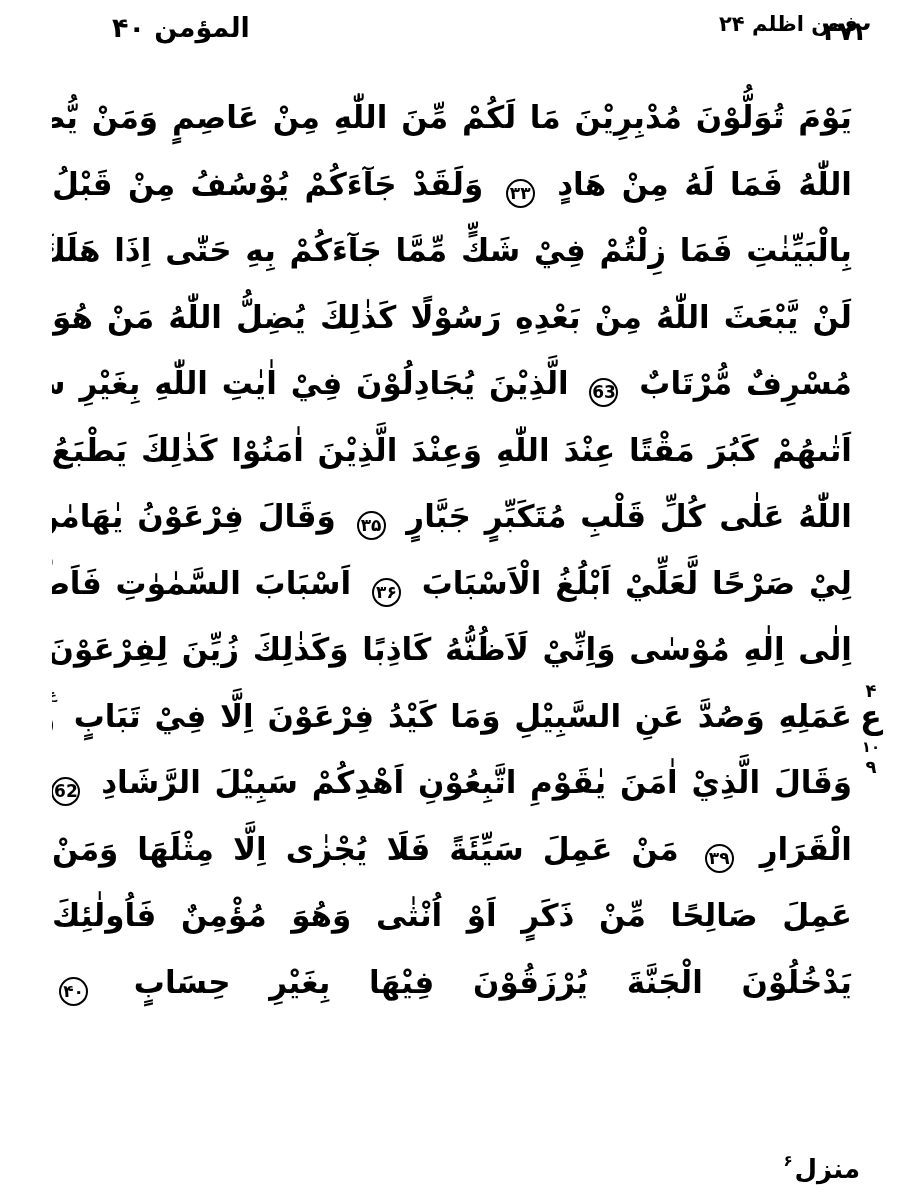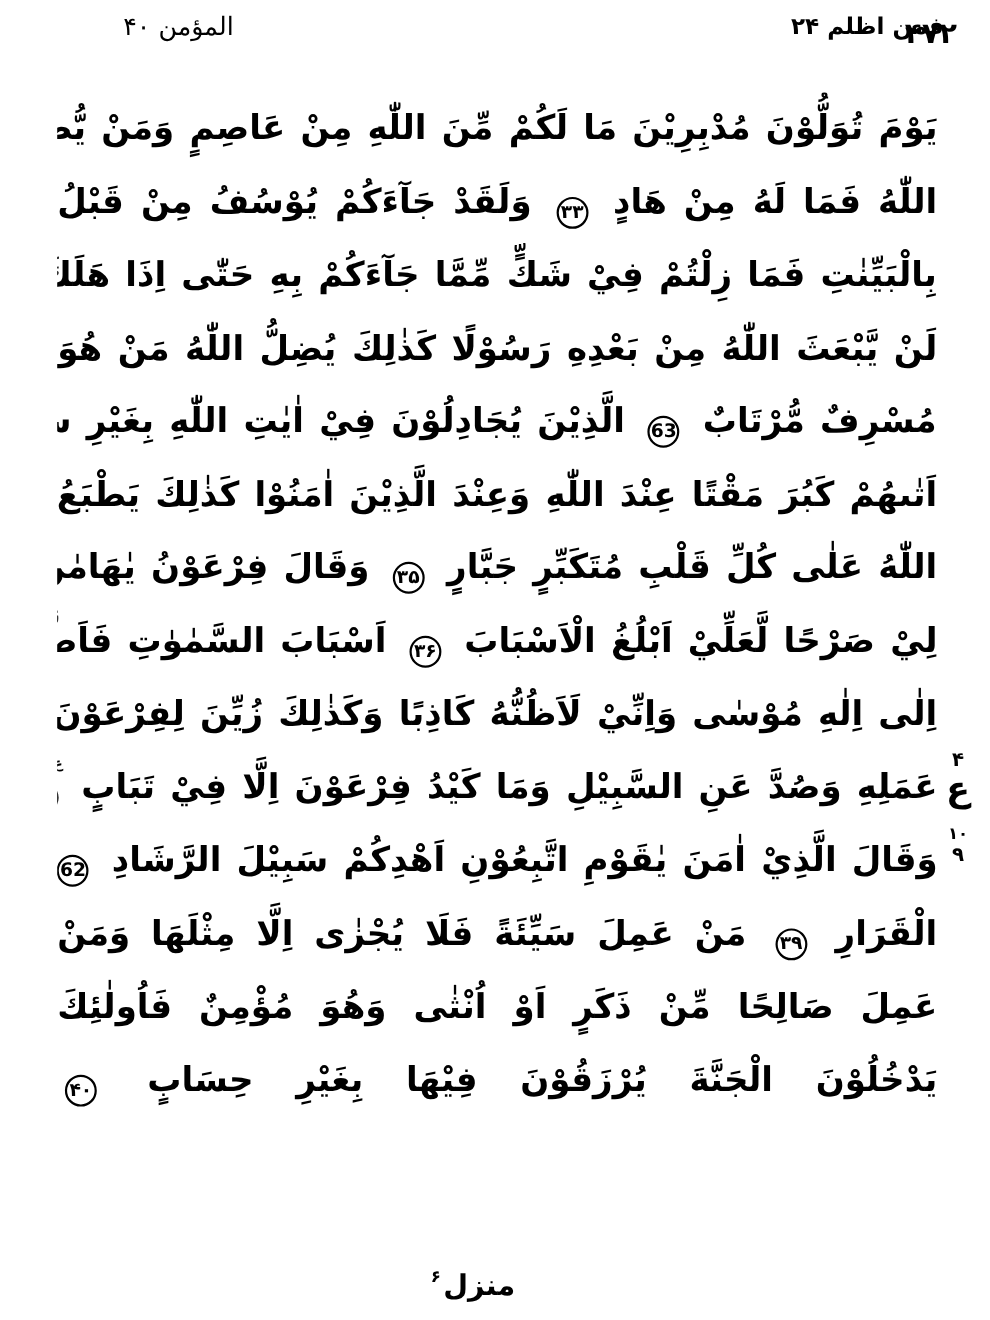--- a/index.html
+++ b/index.html
@@ -22,21 +22,21 @@
   .hdr-juz {
     position: absolute; right: 42px; top: 2px;
     font-size: 21px; font-weight: bold; white-space: nowrap;
   }
   .hdr-page {
     position: absolute; left: 0; right: 30px; top: 6px;
     text-align: right; font-size: 26px; font-weight: bold;
   }
   .hdr-surah {
     position: absolute; left: 112px; top: 2px;
-    font-size: 23px; font-weight: normal; white-space: nowrap;
+    font-size: 27px; font-weight: bold; white-space: nowrap;
   }
   
   .qblock {
     position: absolute;
     top: 84px; right: 48px; left: 52px;
     direction: rtl;
   }
   .qline {
     height: 66.5px;
     line-height: 66.5px;
@@ -79,27 +79,27 @@
   .ruku {
     position: absolute;
     right: 10px; top: 682px;
     width: 38px;
     text-align: center;
     font-weight: bold;
   }
   .ruku div { line-height: 1; }
   .ruku .r-top  { font-size: 18px; margin-bottom: 1px; }
   .ruku .r-ain  { font-size: 32px; margin: 0; }
-  .ruku .r-mid  { font-size: 15px; margin-top: 18px; }
+  .ruku .r-mid  { font-size: 15px; margin-top: 7px; }
   .ruku .r-bot  { font-size: 18px; margin-top: 3px; }
   
   .footer {
     position: absolute;
     bottom: 16px; left: 0; right: 40px;
-    text-align: center;
+    text-align: right;
     font-size: 26px;
     font-weight: bold;
   }
   .footer .manzil-num {
     font-size: 15px;
     vertical-align: 12px;
     margin-right: 2px;
   }
 </style>
 </head>

